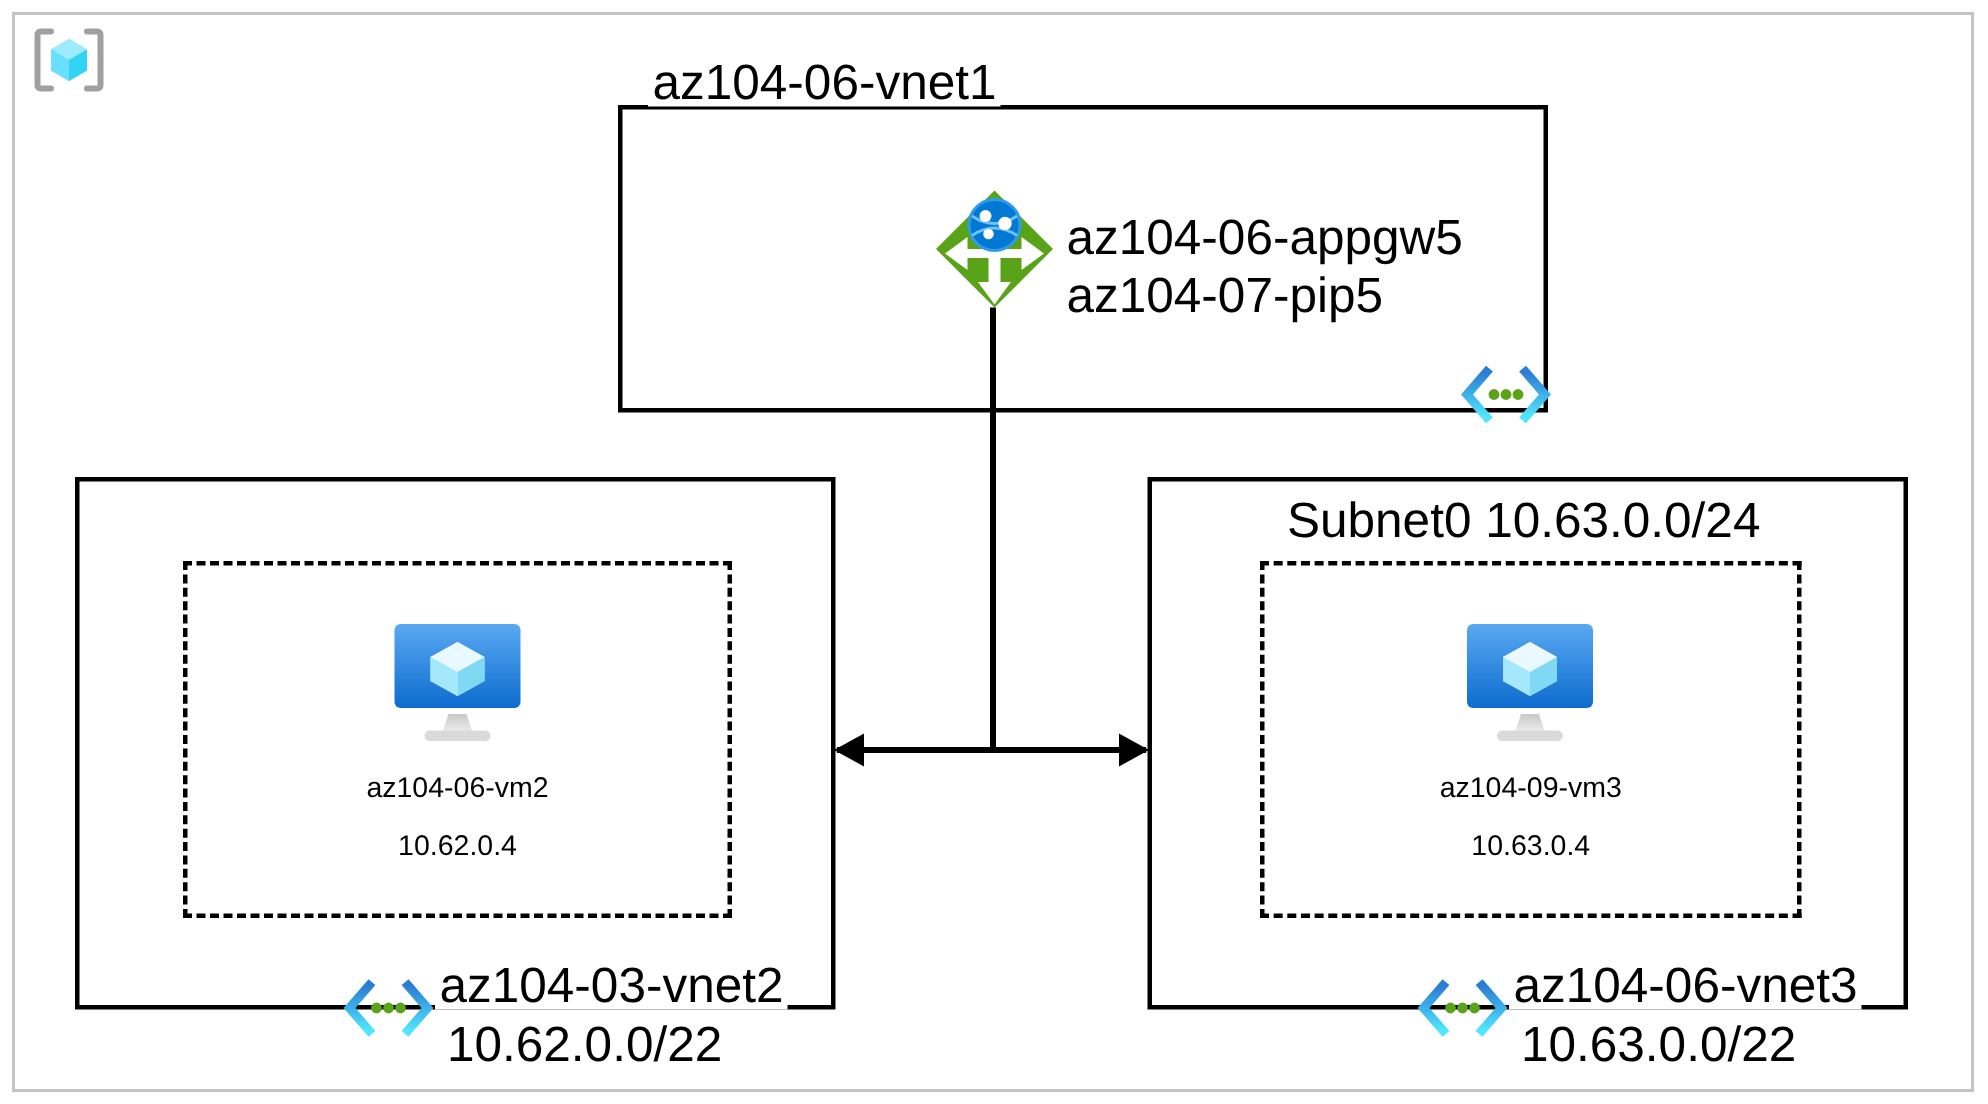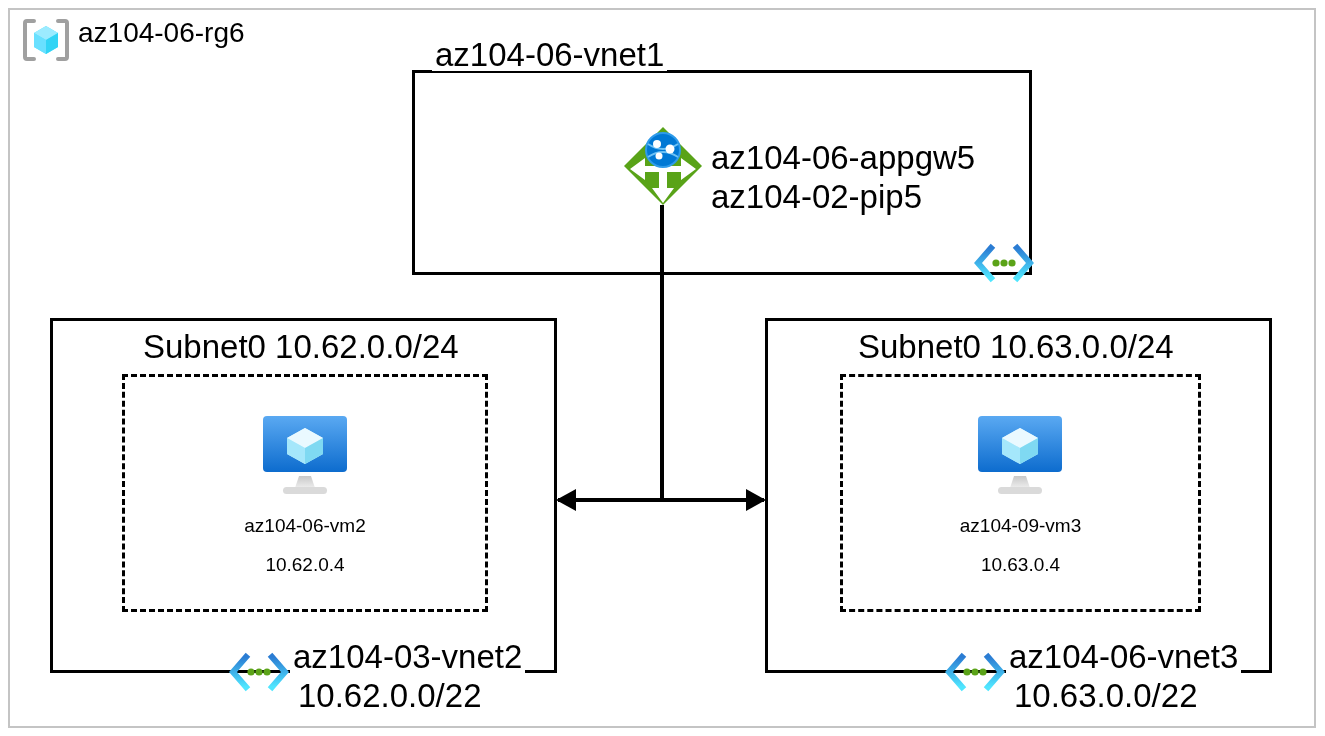--- a/index.html
+++ b/index.html
@@ -129,21 +129,20 @@
     <svg viewBox="0 0 48 44" width="48" height="44">
       <path d="M12 3 H5 a2 2 0 0 0 -2 2 V39 a2 2 0 0 0 2 2 H12" fill="none" stroke="#a0a0a0" stroke-width="4" stroke-linecap="round"></path>
       <path d="M36 3 H43 a2 2 0 0 1 2 2 V39 a2 2 0 0 1 -2 2 H36" fill="none" stroke="#a0a0a0" stroke-width="4" stroke-linecap="round"></path>
       <polygon points="24,8 36,15 36,29 24,36 12,29 12,15" fill="#50e6ff"></polygon>
       <polygon points="24,8 36,15 24,22 12,15" fill="#9cebff"></polygon>
       <polygon points="24,22 36,15 36,29 24,36" fill="#32d4f5"></polygon>
       <polygon points="24,22 12,15 12,29 24,36" fill="#69e0ff"></polygon>
     </svg>
   </div>
 
-  <div class="rg-title">az104-06-rg6</div>
 
   <div class="box" style="left:412px; top:70px; width:620px; height:205px;"></div>
 
   <div class="lbl white-bg" style="left:432px; top:38px; padding:0 3px;">az104-06-vnet1</div>
 
 
   <div class="icon-appgw" style="left:621px; top:124px;">
     <svg viewBox="0 0 84 84" width="84" height="84">
       <polygon points="42,3 81,42 42,81 3,42" fill="#59a318"></polygon>
 
@@ -155,21 +154,21 @@
       <circle cx="42" cy="26" r="17" fill="none" stroke="#2f9bea" stroke-width="2"></circle>
       <path d="M27 20 q15 10 30 0" fill="none" stroke="#6ec2f5" stroke-width="2"></path>
       <path d="M27 33 q15 -10 30 0" fill="none" stroke="#6ec2f5" stroke-width="2"></path>
       <circle cx="36" cy="20" r="4" fill="#ffffff"></circle>
       <circle cx="49" cy="25" r="4.5" fill="#ffffff"></circle>
       <circle cx="38" cy="32" r="3.5" fill="#ffffff"></circle>
     </svg>
   </div>
 
   <div class="lbl" style="left:711px; top:141px;">az104-06-appgw5</div>
-  <div class="lbl" style="left:711px; top:180px;">az104-02-pip5</div>
+  <div class="lbl" style="left:711px; top:180px;">az104-07-pip5</div>
 
   <div class="icon-vnet" style="left:973px; top:243px;">
     <svg viewBox="0 0 62 40" width="62" height="40">
       <defs>
         <linearGradient id="brGrad1" x1="0" y1="0" x2="0" y2="1">
           <stop offset="0%" stop-color="#2b7cd3"></stop>
           <stop offset="100%" stop-color="#50e6ff"></stop>
         </linearGradient>
       </defs>
       <path d="M18 5 L5 20 L18 35" fill="none" stroke="url(#brGrad1)" stroke-width="6" stroke-linecap="square" stroke-linejoin="miter"></path>
@@ -181,21 +180,20 @@
   </div>
 
   <div class="vline" style="left:660px; top:205px; height:297px;"></div>
 
   <div class="hline" style="left:558px; top:498px; width:206px;"></div>
   <div class="arrow-left" style="left:556px; top:489px;"></div>
   <div class="arrow-right" style="left:746px; top:489px;"></div>
 
   <div class="box" style="left:50px; top:318px; width:507px; height:355px;"></div>
 
-  <div class="lbl" style="left:143px; top:330px;">Subnet0 10.62.0.0/24</div>
 
   <div class="dashed-box" style="left:122px; top:374px; width:366px; height:238px;"></div>
 
   <div class="icon-vm" style="left:255px; top:410px;">
     <svg viewBox="0 0 100 90" width="100" height="90">
       <defs>
         <linearGradient id="scrGrad2" x1="0" y1="0" x2="0" y2="1">
           <stop offset="0%" stop-color="#5aa9f2"></stop>
           <stop offset="100%" stop-color="#0d6cce"></stop>
         </linearGradient>

